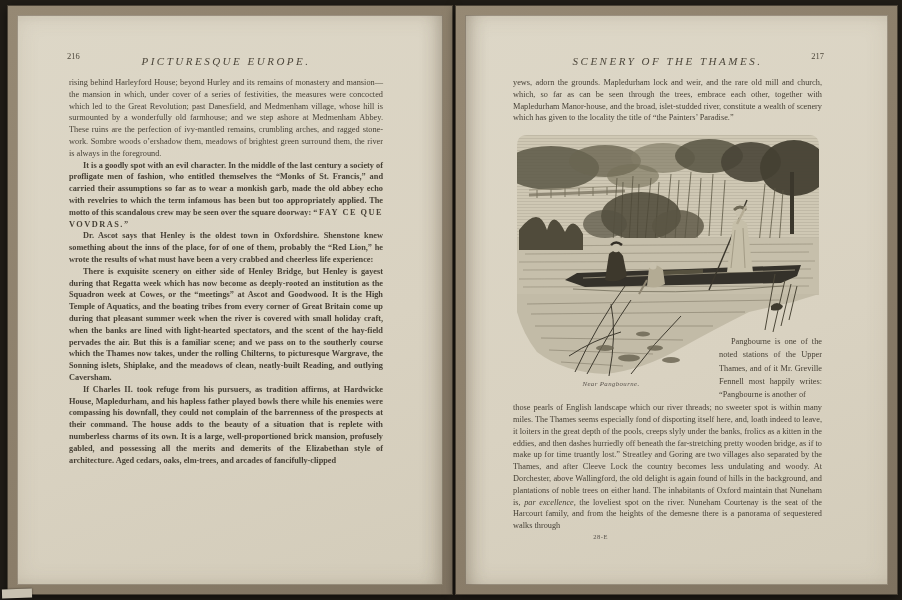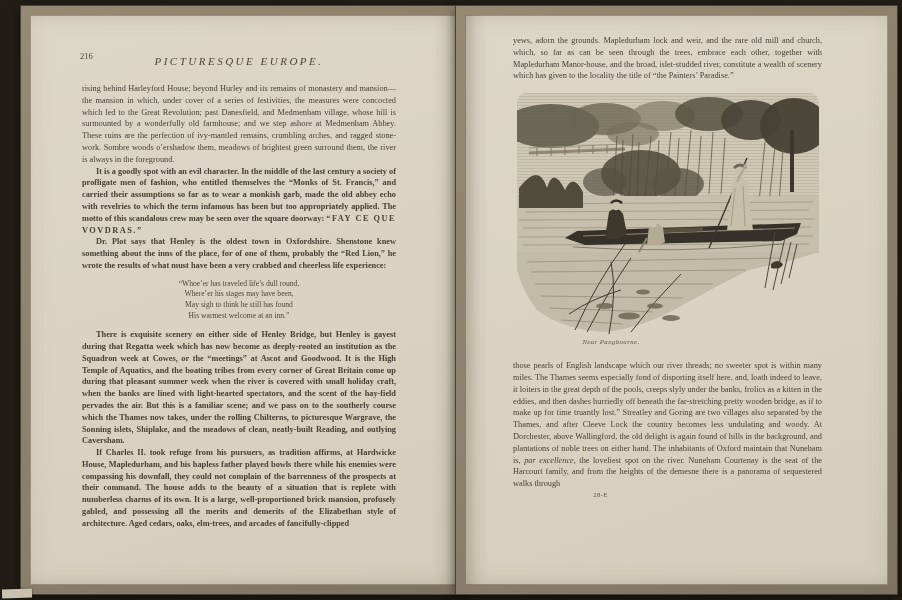--- a/index.html
+++ b/index.html
@@ -12,21 +12,21 @@
   .spread{position:absolute;inset:0;}
 
   
   .page{
     position:absolute;top:6px;height:588px;
     background:#8d806c;
     background:linear-gradient(135deg,#968974 0%,#8a7d69 55%,#7e7260 100%);
     padding:9px;box-sizing:border-box;
     box-shadow:0 0 0 1px #4a4236, 0 3px 10px rgba(0,0,0,.6);
   }
-  .page-left{left:21px;width:444px;}
+  .page-left{left:8px;width:444px;}
   .page-right{left:456px;width:441px;}
   .page-inner{
     width:100%;height:100%;box-sizing:border-box;
     background:linear-gradient(160deg,#ddd7c7 0%,#d9d2c1 60%,#d3ccba 100%);
     box-shadow:inset 0 0 0 1px rgba(90,78,62,.45), inset 0 0 22px rgba(120,100,75,.18);
     position:relative;overflow:hidden;
   }
   .page-left .page-inner{box-shadow:inset 0 0 0 1px rgba(90,78,62,.45), inset -14px 0 20px -12px rgba(60,45,30,.35), inset 0 0 22px rgba(120,100,75,.15);}
   .page-right .page-inner{box-shadow:inset 0 0 0 1px rgba(90,78,62,.45), inset 14px 0 20px -12px rgba(60,45,30,.35), inset 0 0 22px rgba(120,100,75,.15);}
 
@@ -44,21 +44,21 @@
   }
   .runtitle{
     font-style:italic;font-size:11px;letter-spacing:2.5px;color:#4d473b;
     white-space:nowrap;
   }
   .pagenum{position:absolute;top:0;font-size:8.5px;color:#4d473b;}
   .pagenum.left{left:-2px;}
   .pagenum.right{right:-2px;}
 
   
-  .bodytext{margin-top:20px;font-size:8.3px;line-height:11.8px;text-align:justify;}
+  .bodytext{margin-top:14px;font-size:8.3px;line-height:11.8px;text-align:justify;}
   .bodytext p{margin:0;padding:0;}
   .bodytext p.indent{text-indent:14px;font-weight:bold;}
   .motto{letter-spacing:1.5px;}
   .ital{font-style:italic;}
 
   
   .verse{margin:7px 0 8px 0;text-align:center;font-size:7.6px;line-height:10.6px;color:#4d473c;}
 
   
   .illus-wrap{position:relative;height:268px;margin-top:10px;}
@@ -88,37 +88,35 @@
   <div class="page page-left">
     <div class="page-inner">
       <div class="content">
         <div class="runhead">
           <span class="pagenum left">216</span>
           <span class="runtitle">PICTURESQUE EUROPE.</span>
         </div>
         <div class="bodytext">
           <p>rising behind Harleyford House; beyond Hurley and its remains of monastery and mansion—the mansion in which, under cover of a series of festivities, the measures were concocted which led to the Great Revolution; past Danesfield, and Medmenham village, whose hill is surmounted by a wonderfully old farmhouse; and we step ashore at Medmenham Abbey.  These ruins are the perfection of ivy-mantled remains, crumbling arches, and ragged stone-work.  Sombre woods o’ershadow them, meadows of brightest green surround them, the river is always in the foreground.</p>
           <p class="indent"><span>It is a goodly spot with an evil character.  In the middle of the last century a society of profligate men of fashion, who entitled themselves the “Monks of St. Francis,” and carried their assumptions so far as to wear a monkish garb, made the old abbey echo with revelries to which the term infamous has been but too appropriately applied.  The motto of this scandalous crew may be seen over the square doorway: </span><span class="motto">“FAY CE QUE VOVDRAS.”</span></p>
-          <p class="indent">Dr. Plot says that Henley is the oldest town in Oxfordshire.  Shenstone knew something about the inns of the place, for of one of them, probably the “Red Lion,” he wrote the results of what must have been a very crabbed and cheerless life experience:</p>
-          <div class="verse">
-            <div>“Whoe’er has traveled life’s dull round,</div>
-            <div>Where’er his stages may have been,</div>
-            <div>May sigh to think he still has found</div>
-            <div>His warmest welcome at an inn.”</div>
-          </div>
+          <p class="indent">Dr. Ascot says that Henley is the oldest town in Oxfordshire.  Shenstone knew something about the inns of the place, for of one of them, probably the “Red Lion,” he wrote the results of what must have been a very crabbed and cheerless life experience:</p>
           <p class="indent">There is exquisite scenery on either side of Henley Bridge, but Henley is gayest during that Regatta week which has now become as deeply-rooted an institution as the Squadron week at Cowes, or the “meetings” at Ascot and Goodwood.  It is the High Temple of Aquatics, and the boating tribes from every corner of Great Britain come up during that pleasant summer week when the river is covered with small holiday craft, when the banks are lined with light-hearted spectators, and the scent of the hay-field pervades the air.  But this is a familiar scene; and we pass on to the southerly course which the Thames now takes, under the rolling Chilterns, to picturesque Wargrave, the Sonning islets, Shiplake, and the meadows of clean, neatly-built Reading, and outlying Caversham.</p>
           <p class="indent">If Charles II. took refuge from his pursuers, as tradition affirms, at Hardwicke House, Mapledurham, and his hapless father played bowls there while his enemies were compassing his downfall, they could not complain of the barrenness of the prospects at their command.  The house adds to the beauty of a situation that is replete with numberless charms of its own.  It is a large, well-proportioned brick mansion, profusely gabled, and possessing all the merits and demerits of the Elizabethan style of architecture.  Aged cedars, oaks, elm-trees, and arcades of fancifully-clipped</p>
         </div>
       </div>
     </div>
   </div>
 
   <div class="page page-right">
     <div class="page-inner">
       <div class="content">
+        <div class="runhead">
+          <span class="runtitle">SCENERY OF THE THAMES.</span>
+          <span class="pagenum right">217</span>
+        </div>
         <div class="bodytext">
           <p>yews, adorn the grounds.  Mapledurham lock and weir, and the rare old mill and church, which, so far as can be seen through the trees, embrace each other, together with Mapledurham Manor-house, and the broad, islet-studded river, constitute a wealth of scenery which has given to the locality the title of “the Painters’ Paradise.”</p>
         </div>
 
         <div class="illus-wrap">
 
           <svg width="310" height="252" viewBox="0 0 310 252">
             <defs>
               <pattern id="hatch" width="3" height="3" patternUnits="userSpaceOnUse">
                 <line x1="0" y1="1.5" x2="3" y2="1.5" stroke="#6f695a" stroke-width="0.45"></line>
@@ -243,20 +241,21 @@
             <g fill="#6d6754" opacity="0.85">
               <ellipse cx="92" cy="214" rx="9" ry="3"></ellipse>
               <ellipse cx="116" cy="224" rx="11" ry="3.4"></ellipse>
               <ellipse cx="142" cy="214" rx="8" ry="2.8"></ellipse>
               <ellipse cx="130" cy="200" rx="7" ry="2.4"></ellipse>
               <ellipse cx="158" cy="226" rx="9" ry="3"></ellipse>
             </g>
           </svg>
 
           <div class="illus-caption">Near Pangbourne.</div>
+          <div class="side-col">Pangbourne is one of the noted stations of the Upper Thames, and of it Mr. Greville Fennell most happily writes: “Pangbourne is another of</div>
         </div>
 
         <div class="bodytext" style="margin-top:0;">
           <p><span>those pearls of English landscape which our river threads; no sweeter spot is within many miles.  The Thames seems especially fond of disporting itself here, and, loath indeed to leave, it loiters in the great depth of the pools, creeps slyly under the banks, frolics as a kitten in the eddies, and then dashes hurriedly off beneath the far-stretching pretty wooden bridge, as if to make up for time truantly lost.”  Streatley and Goring are two villages also separated by the Thames, and after Cleeve Lock the country becomes less undulating and woody.  At Dorchester, above Wallingford, the old delight is again found of hills in the background, and plantations of noble trees on either hand.  The inhabitants of Oxford maintain that Nuneham is, </span><span class="ital">par excellence,</span><span> the loveliest spot on the river.  Nuneham Courtenay is the seat of the Harcourt family, and from the heights of the demesne there is a panorama of sequestered walks through</span></p>
         </div>
         <div class="sigmark">28-E</div>
       </div>
     </div>
   </div>
 

